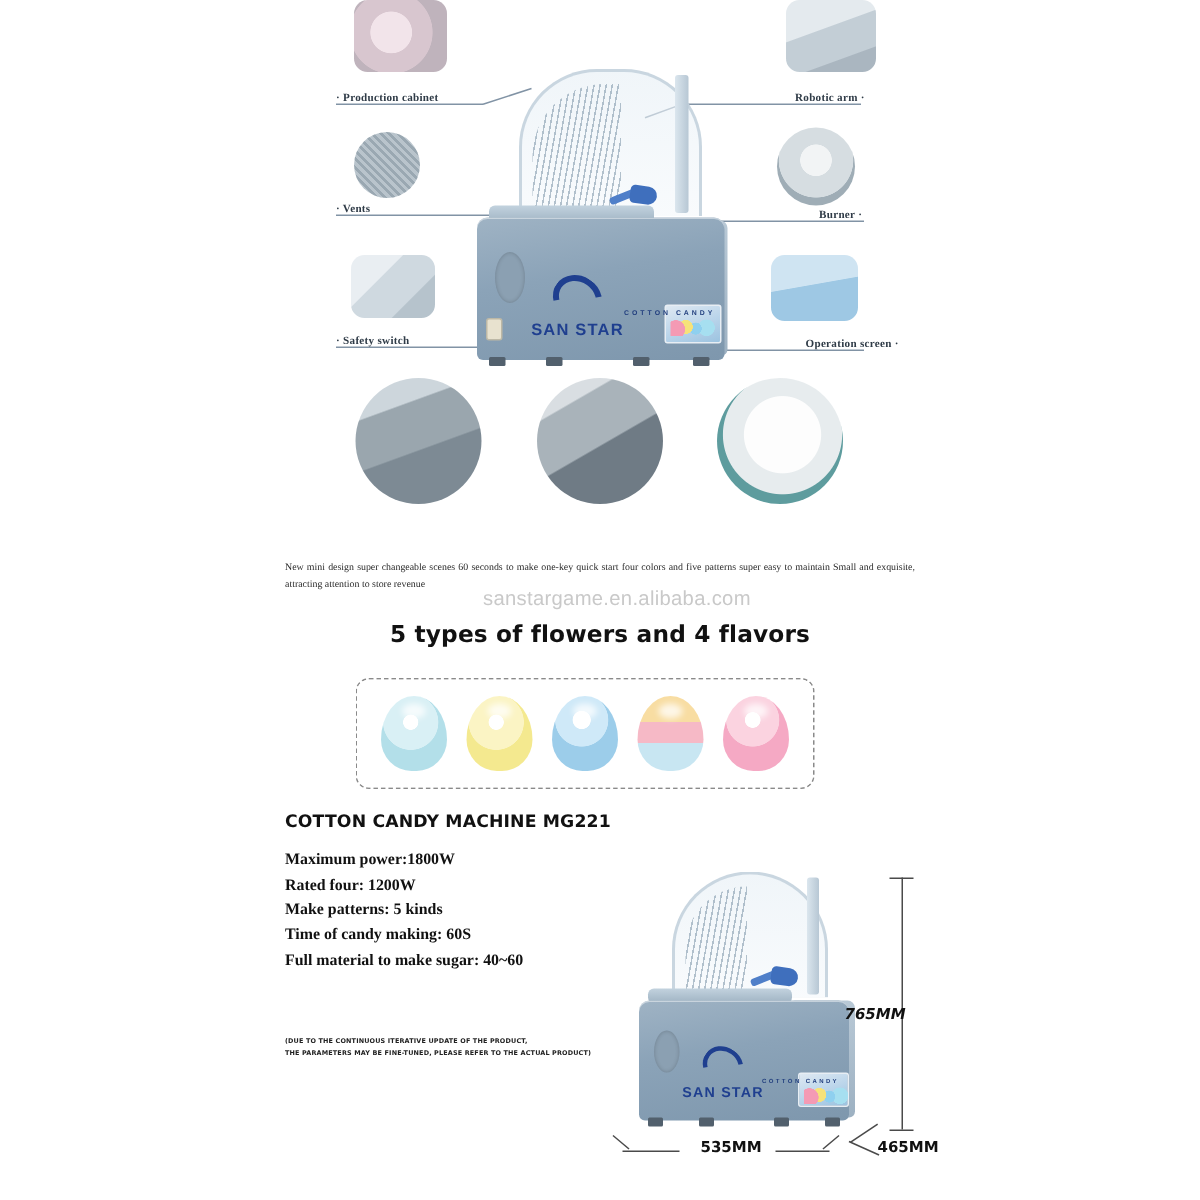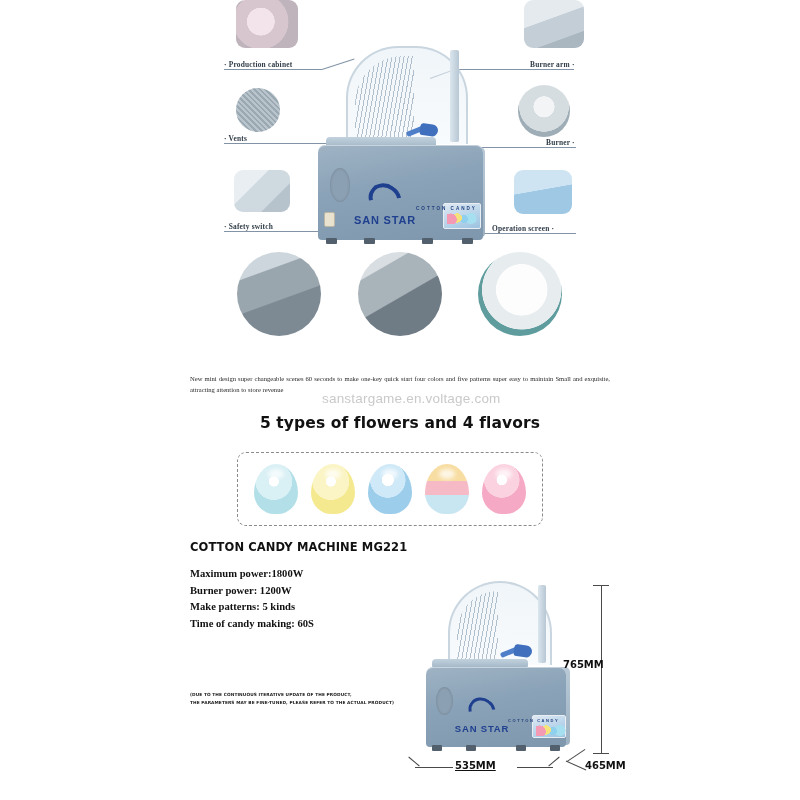--- a/index.html
+++ b/index.html
@@ -233,23 +233,23 @@
 
   <div class="leader" style="left:440px;top:147px;width:136px;"></div>
 
   <div class="leader" style="left:452px;top:233px;width:124px;"></div>
   <div class="leader diag" style="left:430px;top:224px;width:26px;transform:rotate(22deg);"></div>
 
   <div class="calloutLabel" style="left:224px;top:60px;">· Production cabinet</div>
   <div class="calloutLabel" style="left:224px;top:134px;">· Vents</div>
   <div class="calloutLabel" style="left:224px;top:222px;">· Safety switch</div>
 
-  <div class="calloutLabel" style="left:530px;top:60px;">Burner arm ·</div>
+  <div class="calloutLabel" style="left:530px;top:60px;">Robotic arm ·</div>
   <div class="calloutLabel" style="left:546px;top:138px;">Burner ·</div>
-  <div class="calloutLabel" style="left:492px;top:224px;">Operation screen ·</div>
+  <div class="calloutLabel" style="left:537px;top:224px;">Operation screen ·</div>
 
   <div id="machine">
     <div class="mhood"></div>
     <div class="mpost"></div>
     <div class="marm">
         <i></i>
         <i></i>
       </div>
     <div class="mlid"></div>
     <div class="mpanelR"></div>
@@ -270,39 +270,40 @@
 
   <div class="thumb circle abs" style="left:237px;top:252px;width:84px;height:84px;
               background:linear-gradient(160deg,#cdd6dc 0 25%, #9aa6ae 26% 55%, #7d8a94 56% 100%);"></div>
   <div class="thumb circle abs" style="left:358px;top:252px;width:84px;height:84px;
               background:linear-gradient(150deg,#d9dee2 0 22%, #a9b3ba 23% 52%, #6f7b85 53% 100%);"></div>
   <div class="thumb circle abs" style="left:478px;top:252px;width:84px;height:84px;
               background:radial-gradient(circle at 52% 45%, #fdfdfd 0 40%, #e7ecee 41% 62%, #5e9c9e 63% 100%);"></div>
 </div>
 
 <div id="descBlock">New mini design super changeable scenes 60 seconds to make one-key quick start four colors and five patterns super easy to maintain Small and exquisite, attracting attention to store revenue</div>
-<div id="watermark">sanstargame.en.voltage.com</div>
+<div id="watermark">sanstargame.en.alibaba.com</div>
 
 <div id="flavorTitle">5 types of flowers and 4 flavors</div>
 
 <div id="flavorBox">
   <div class="candy" style="background:radial-gradient(circle at 45% 35%, #ffffff 0 12%, #d9f0f5 13% 45%, #b3dfe9 46% 100%);"></div>
   <div class="candy" style="background:radial-gradient(circle at 45% 35%, #ffffff 0 12%, #fbf4c4 13% 45%, #f4e98f 46% 100%);"></div>
   <div class="candy" style="background:radial-gradient(circle at 45% 32%, #ffffff 0 14%, #cfe9f8 15% 42%, #9ccdea 43% 100%);"></div>
   <div class="candy" style="background:linear-gradient(180deg, #f8dda2 0 34%, #f6b9c6 35% 62%, #c8e6f2 63% 100%);"></div>
   <div class="candy" style="background:radial-gradient(circle at 45% 32%, #ffffff 0 12%, #fbd3e0 13% 42%, #f5a9c4 43% 100%);"></div>
 </div>
 
 <div id="specTitle">COTTON CANDY MACHINE MG221</div>
 
 <div id="specList">
   <div>Maximum power:1800W</div>
-  <div>Burner power: 1200W</div>
+  <div>Rated four: 1200W</div>
   <div>Make patterns: 5 kinds</div>
   <div>Time of candy making: 60S</div>
+  <div>Full material to make sugar: 40~60</div>
 </div>
 
 <div id="disclaimer">
   <div>(DUE TO THE CONTINUOUS ITERATIVE UPDATE OF THE PRODUCT,</div>
   <div>THE PARAMETERS MAY BE FINE-TUNED, PLEASE REFER TO THE ACTUAL PRODUCT)</div>
 </div>
 
 <div id="dimWrap">
 
   <div id="dimMachine">
@@ -324,24 +325,24 @@
     <div class="abs" style="left:88px;top:143px;font-size:4px;letter-spacing:1.6px;color:#23407f;font-weight:bold;">COTTON CANDY</div>
     <div class="mfoot" style="left:12px;top:170px;width:10px;"></div>
     <div class="mfoot" style="left:46px;top:170px;width:10px;"></div>
     <div class="mfoot" style="left:96px;top:170px;width:10px;"></div>
     <div class="mfoot" style="left:130px;top:170px;width:10px;"></div>
   </div>
 
   <div class="dimLine" style="left:196px;top:10px;width:1px;height:168px;"></div>
   <div class="dimLine" style="left:188px;top:10px;width:16px;height:1px;"></div>
   <div class="dimLine" style="left:188px;top:178px;width:16px;height:1px;"></div>
-  <div class="dimLabel" style="left:158px;top:84px;">765MM</div>
+  <div class="dimLabel" style="left:158px;top:96px;font-style:italic;">765MM</div>
 
   <div class="dimLine" style="left:10px;top:192px;width:38px;height:1px;"></div>
   <div class="dimLine" style="left:112px;top:192px;width:36px;height:1px;"></div>
   <div class="dimLine" style="left:2px;top:186px;width:14px;height:1px;transform:rotate(40deg);"></div>
   <div class="dimLine" style="left:142px;top:186px;width:14px;height:1px;transform:rotate(-40deg);"></div>
-  <div class="dimLabel" style="left:50px;top:185px;text-decoration:underline;">535MM</div>
+  <div class="dimLabel" style="left:62px;top:185px;">535MM</div>
 
   <div class="dimLine" style="left:160px;top:180px;width:22px;height:1px;transform:rotate(-34deg);"></div>
   <div class="dimLine" style="left:160px;top:190px;width:22px;height:1px;transform:rotate(24deg);"></div>
   <div class="dimLabel" style="left:180px;top:185px;">465MM</div>
 </div>
 
 </body></html>

